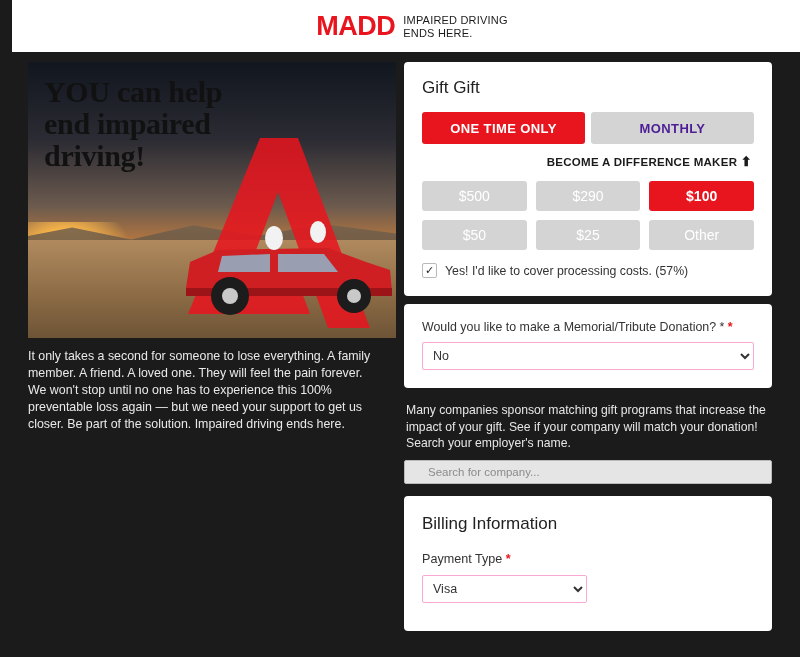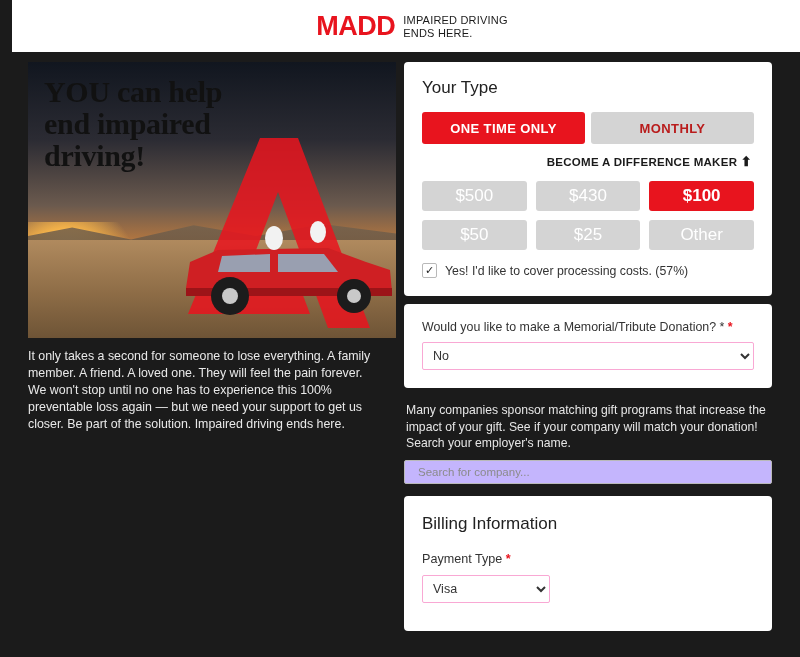--- a/index.html
+++ b/index.html
@@ -84,33 +84,33 @@
     font-size:17px; color:#222; margin:0 0 14px 0; font-weight:normal;
   }
 
   .freq-row { display:flex; gap:6px; }
   .freq-btn {
     flex:1; height:32px; border:none; border-radius:3px;
     font-size:13px; font-weight:bold; letter-spacing:.4px;
     cursor:pointer; color:#ffffff; background:#d0d0d0;
   }
   .freq-btn.active { background:#e8141e; color:#fff; }
-  .freq-btn.inactive { background:#d4d4d4; color:#b91c1c; }
+  .freq-btn.inactive { background:#d4d4d4; color:#4c1d95; }
 
   .diffmaker {
     text-align:right; font-size:11.5px; font-weight:bold;
     color:#1b1b1b; letter-spacing:.3px; margin:10px 2px 12px 0;
   }
   .diffmaker .arrow { font-size:13px; }
 
   .amt-grid { display:grid; grid-template-columns:repeat(3,1fr); gap:9px; }
   .amt-btn {
     height:30px; border:none; border-radius:3px;
     background:#d4d4d4; color:#ffffff;
-    font-size:17px; cursor:pointer;
+    font-size:14px; cursor:pointer;
   }
   .amt-btn.selected { background:#e8141e; color:#ffffff; font-weight:bold; }
 
   .cover-row { display:flex; align-items:center; gap:8px; margin-top:13px; }
   .checkbox {
     width:15px; height:15px; border:1px solid #b9b9b9; border-radius:2px;
     background:#fff; display:flex; align-items:center; justify-content:center;
     font-size:11px; color:#222; line-height:1;
   }
   .cover-label { font-size:12.3px; color:#333; }
@@ -124,29 +124,29 @@
     background:#fff; font-size:12.5px; color:#333; padding:0 6px;
     font-family:"Liberation Sans", sans-serif;
   }
 
   .match-text {
     color:#e6e6e6; font-size:12.2px; line-height:16.5px;
     margin:14px 2px 8px 2px;
   }
   .company-input {
     width:100%; height:24px; border:1px solid #b9b9b9; border-radius:2px;
-    background:#c4b5fd; font-size:11.5px; color:#555; padding:0 13px;
+    background:#e5e5e5; font-size:11.5px; color:#555; padding:0 23px;
     font-family:"Liberation Sans", sans-serif;
   }
   .company-input::placeholder { color:#8b8b8b; }
 
   .billing-card { margin-top:12px; padding-bottom:28px; }
   .billing-title { font-size:17px; color:#222; margin:2px 0 18px 0; font-weight:normal; }
   .pay-label { font-size:12.6px; color:#333; margin-bottom:9px; }
-  select.pay { width:128px; }
+  select.pay { width:165px; }
 </style>
 </head>
 <body>
 
 <div class="page">
 
   <div class="header">
     <div class="logo-wrap">
       <span class="logo-madd">MADD</span>
       <span class="logo-tag">
@@ -184,35 +184,35 @@
 
       <h1>YOU can help end impaired driving!</h1>
     </div>
     <div class="hero-body">It only takes a second for someone to lose everything. A family member. A friend. A loved one. They will feel the pain forever. We won't stop until no one has to experience this 100% preventable loss again — but we need your support to get us closer. Be part of the solution. Impaired driving ends here.</div>
   </div>
 
   <div class="right-col">
 
     
     <div class="card">
-      <h2 class="card-title">Your Type</h2>
+      <h2 class="card-title">Gift Gift</h2>
 
       <div class="freq-row">
         <button class="freq-btn active">ONE TIME ONLY</button>
         <button class="freq-btn inactive">MONTHLY</button>
       </div>
 
       <div class="diffmaker">
         <span>BECOME A DIFFERENCE MAKER</span>
         <span class="arrow">⬆</span>
       </div>
 
       <div class="amt-grid">
         <button class="amt-btn">$500</button>
-        <button class="amt-btn">$430</button>
+        <button class="amt-btn">$290</button>
         <button class="amt-btn selected">$100</button>
         <button class="amt-btn">$50</button>
         <button class="amt-btn">$25</button>
         <button class="amt-btn">Other</button>
       </div>
 
       <div class="cover-row">
         <span class="checkbox">✓</span>
         <span class="cover-label">Yes! I'd like to cover processing costs. (57%)</span>
       </div>

